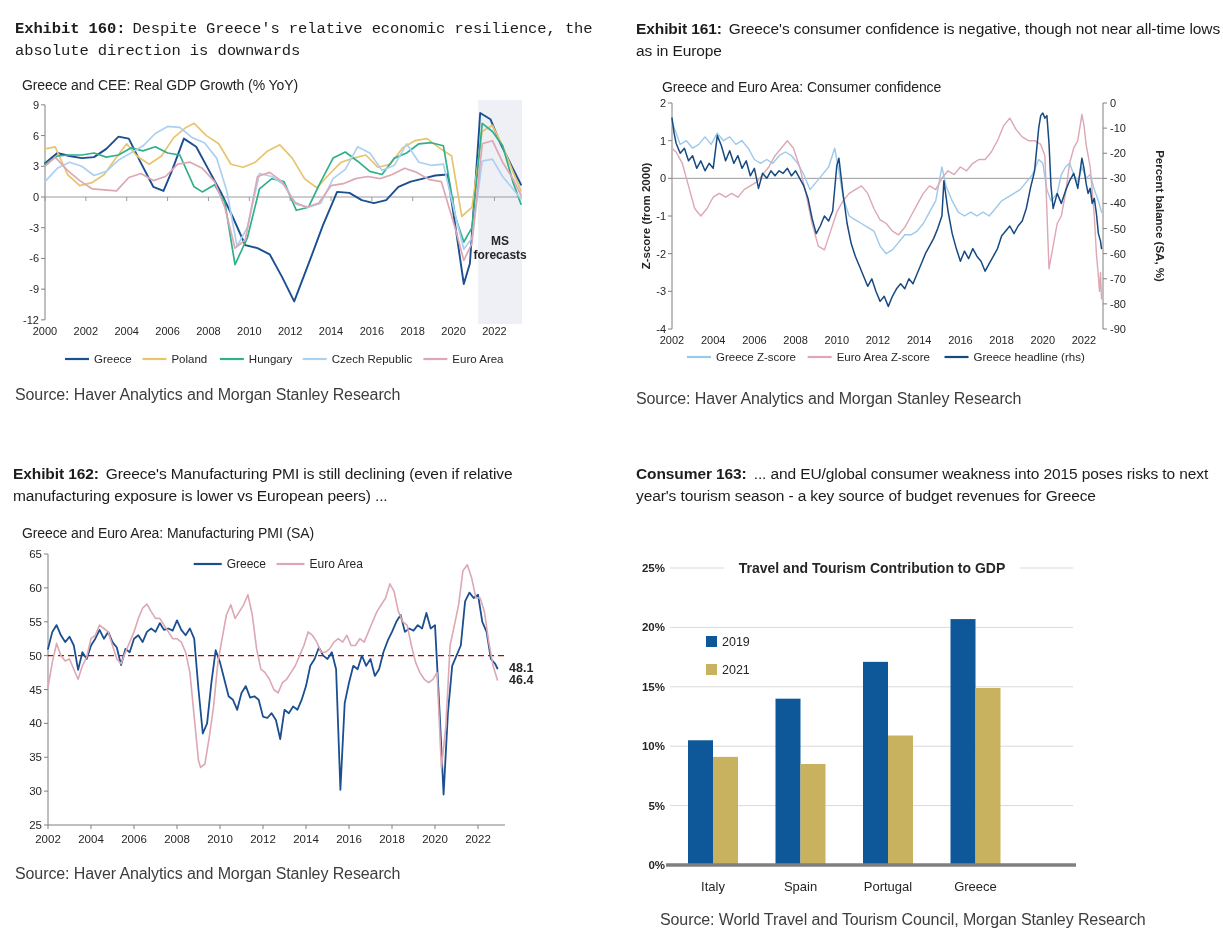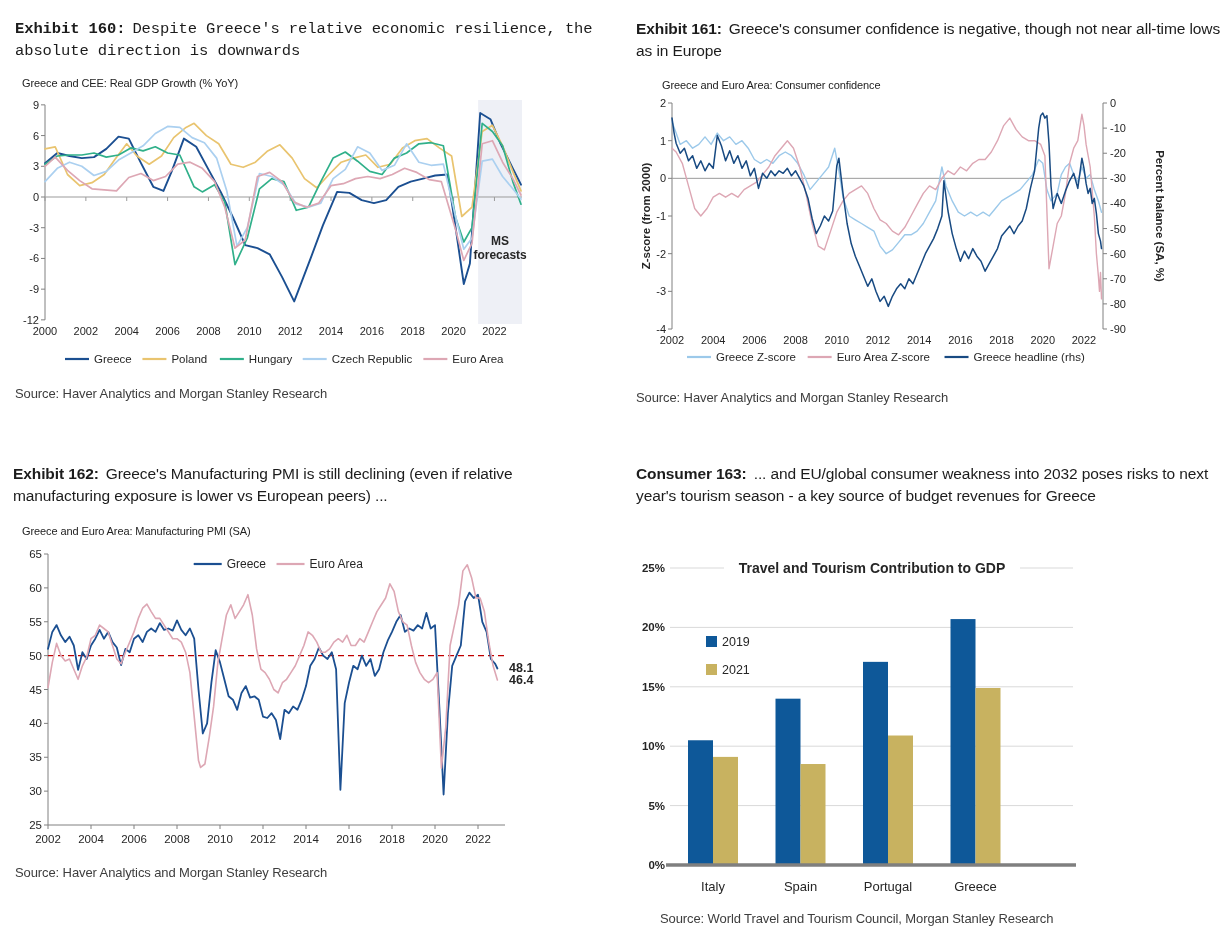--- a/index.html
+++ b/index.html
@@ -1,22 +1,22 @@
 <!DOCTYPE html>
 <html><head>
 <meta charset="utf-8">
 <style>
   html,body{margin:0;padding:0;background:#ffffff;}
   body{width:1223px;height:939px;position:relative;overflow:hidden;
        font-family:"Liberation Sans",sans-serif;color:#1a1a1a;}
   .abs{position:absolute;}
   .ex-head{font-size:15.5px;line-height:1.42;color:#1c1c1c;letter-spacing:-0.1px;}
   .ex-label{font-weight:700;margin-right:7px;}
-  .chart-title{font-size:11px;color:#222;letter-spacing:-0.1px;text-align:center;}
-  .source{font-size:13px;color:#3d3d3d;letter-spacing:-0.1px;}
+  .chart-title{font-size:14px;color:#222;letter-spacing:-0.1px;text-align:center;}
+  .source{font-size:16px;color:#3d3d3d;letter-spacing:-0.1px;}
   svg{display:block;}
   svg text{font-family:"Liberation Sans",sans-serif;fill:#262626;}
 </style>
 </head>
 <body>
 
 <div class="abs ex-head" style="left:15px;top:18px;width:594px;font-family:Liberation Mono, monospace;">
   <span class="ex-label">Exhibit 160:</span><span>Despite Greece's relative economic resilience, the absolute direction is downwards</span>
 </div>
 <div class="abs chart-title" style="left:22px;top:77px;">Greece and CEE: Real GDP Growth (% YoY)</div>
@@ -224,21 +224,21 @@
       <text x="211.7" y="28" font-size="12" text-anchor="start" fill="#262626">Greece</text>
     </g>
     <g>
       <line x1="261.53999999999996" y1="24" x2="289.53999999999996" y2="24" stroke="#dda7b4" stroke-width="2.2"></line>
       <text x="294.53999999999996" y="28" font-size="12" text-anchor="start" fill="#262626">Euro Area</text>
     </g>
   </svg>
 <div class="abs source" style="left:15px;top:865px;">Source: Haver Analytics and Morgan Stanley Research</div>
 
 <div class="abs ex-head" style="left:636px;top:463px;width:586px;">
-  <span class="ex-label">Consumer 163:</span><span>... and EU/global consumer weakness into 2032 poses risks to next year's tourism season - a key source of budget revenues for Greece</span>
+  <span class="ex-label">Consumer 163:</span><span>... and EU/global consumer weakness into 2015 poses risks to next year's tourism season - a key source of budget revenues for Greece</span>
 </div>
 <svg class="abs" style="left:636px;top:550px;" width="587" height="356" viewBox="0 0 587 356">
     <text x="29" y="319" font-size="11.5" text-anchor="end" fill="#222" font-weight="bold">0%</text>
     <line x1="34" y1="255.6" x2="437" y2="255.6" stroke="#d9d9d9" stroke-width="1"></line>
     <text x="29" y="259.6" font-size="11.5" text-anchor="end" fill="#222" font-weight="bold">5%</text>
     <line x1="34" y1="196.2" x2="437" y2="196.2" stroke="#d9d9d9" stroke-width="1"></line>
     <text x="29" y="200.2" font-size="11.5" text-anchor="end" fill="#222" font-weight="bold">10%</text>
     <line x1="34" y1="136.79999999999998" x2="437" y2="136.79999999999998" stroke="#d9d9d9" stroke-width="1"></line>
     <text x="29" y="140.79999999999998" font-size="11.5" text-anchor="end" fill="#222" font-weight="bold">15%</text>
     <line x1="34" y1="77.39999999999998" x2="437" y2="77.39999999999998" stroke="#d9d9d9" stroke-width="1"></line>

